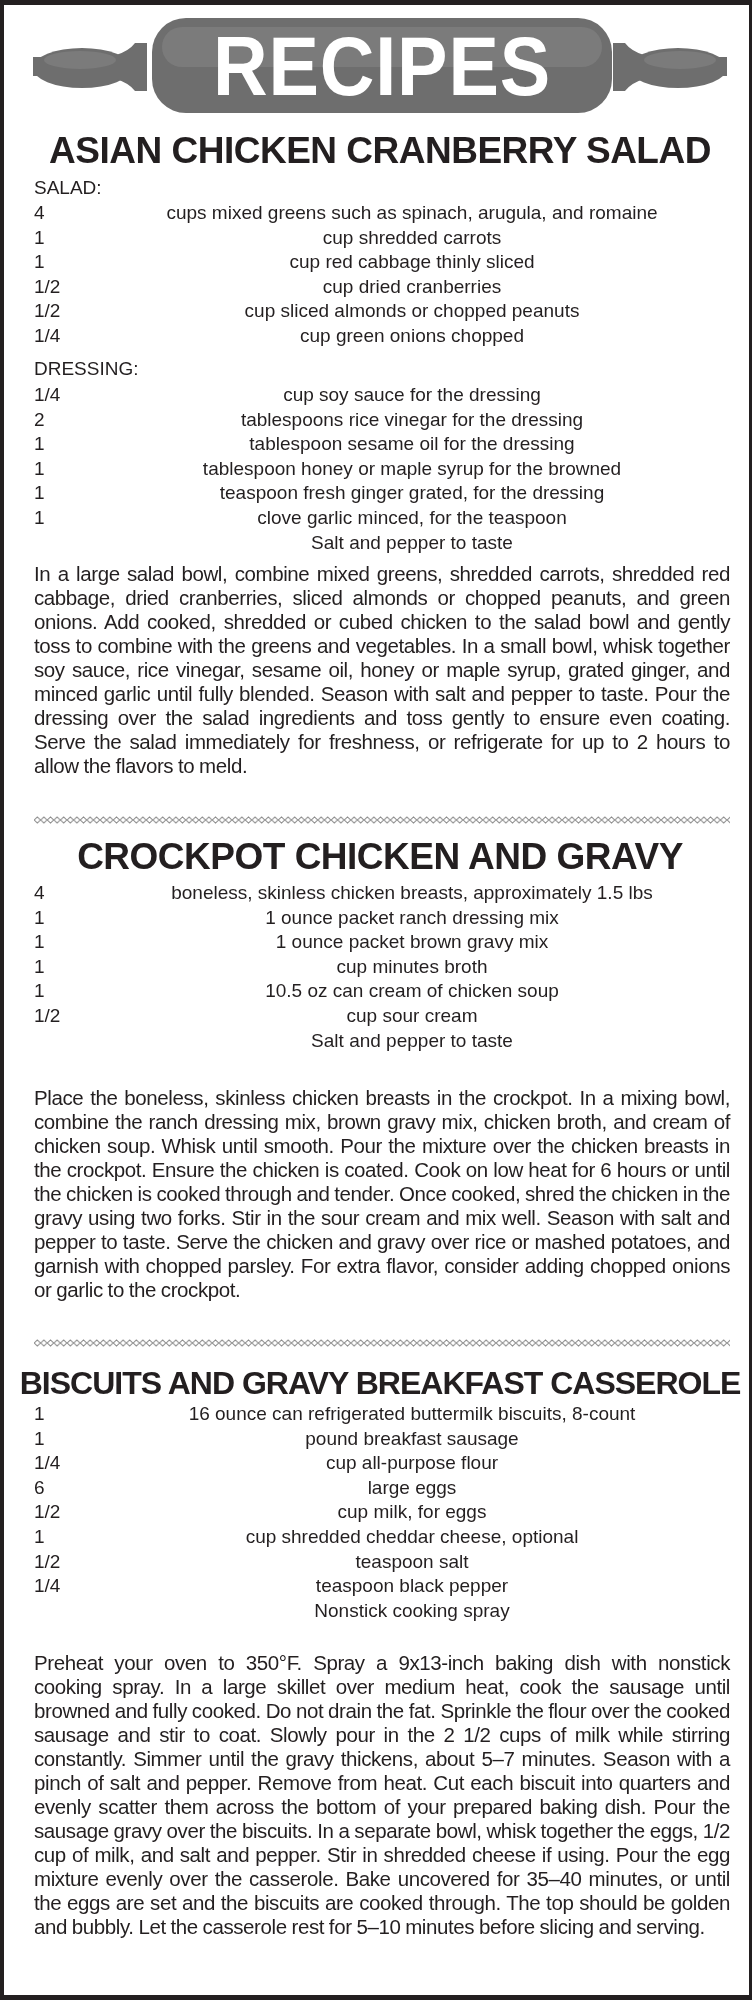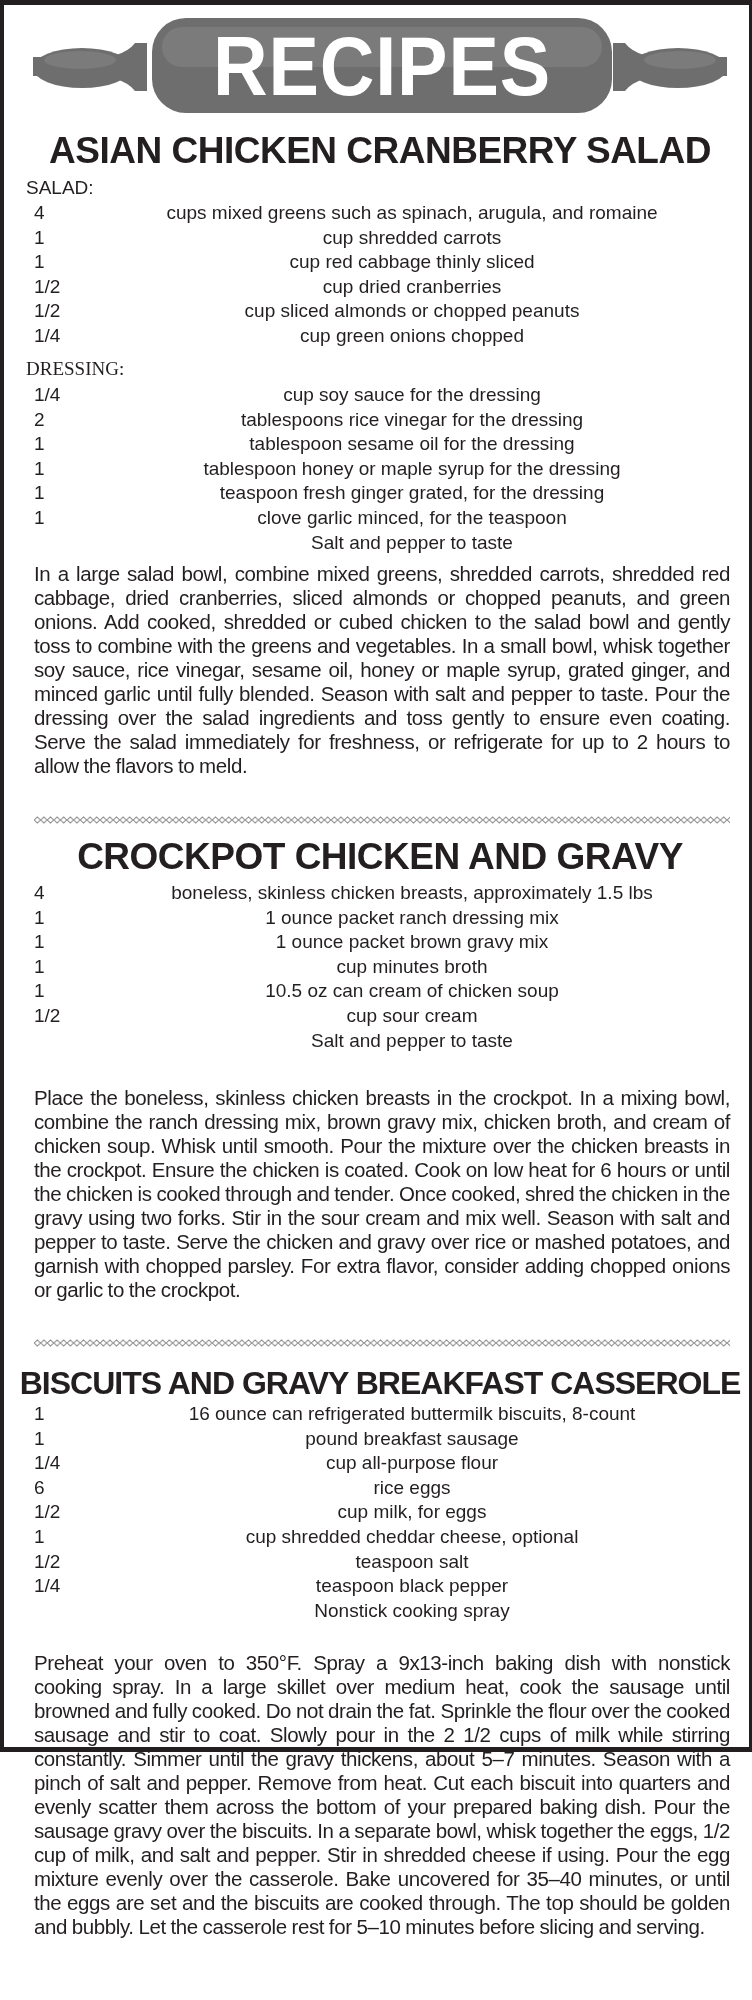--- a/index.html
+++ b/index.html
@@ -7,21 +7,21 @@
       width: 752px;
       height: 2000px;
       position: relative;
       overflow: hidden;
       font-family: "Liberation Sans", sans-serif;
       color: #231f20;
     }
     .frame {
       position: absolute;
       left: 0; top: 0;
-      width: 752px; height: 1752px;
+      width: 752px; height: 2000px;
       box-sizing: border-box;
       border-top: 5px solid #231f20;
       border-left: 4px solid #231f20;
       border-right: 3px solid #231f20;
       border-bottom: 5px solid #231f20;
       background: #fff;
     }
     
     .masthead {
       position: absolute;
@@ -49,21 +49,21 @@
       text-align: center;
       font-weight: bold;
       font-size: 38px;
       line-height: 44px;
       letter-spacing: -0.5px;
       transform-origin: center;
       white-space: nowrap;
     }
     .section-label {
       position: absolute;
-      left: 22px;
+      left: 30px;
       font-size: 19px;
       line-height: 24px;
       white-space: nowrap;
     }
     .ing-list {
       position: absolute;
       left: 30px;
       width: 690px;
       margin: 0; padding: 0;
       list-style: none;
@@ -143,37 +143,37 @@
     <li class="ing-row">
         <span class="ing-qty">1/2</span>
         <span class="ing-text">cup sliced almonds or chopped peanuts</span>
       </li>
     <li class="ing-row">
         <span class="ing-qty">1/4</span>
         <span class="ing-text">cup green onions chopped</span>
       </li>
   </ul>
 
-  <div class="section-label" style="top:352px;font-family:Liberation Serif, serif;">DRESSING:</div>
+  <div class="section-label" style="top:352px;">DRESSING:</div>
   <ul class="ing-list" style="top:378px;">
     <li class="ing-row">
         <span class="ing-qty">1/4</span>
         <span class="ing-text">cup soy sauce for the dressing</span>
       </li>
     <li class="ing-row">
         <span class="ing-qty">2</span>
         <span class="ing-text">tablespoons rice vinegar for the dressing</span>
       </li>
     <li class="ing-row">
         <span class="ing-qty">1</span>
         <span class="ing-text">tablespoon sesame oil for the dressing</span>
       </li>
     <li class="ing-row">
         <span class="ing-qty">1</span>
-        <span class="ing-text">tablespoon honey or maple syrup for the dressing</span>
+        <span class="ing-text">tablespoon honey or maple syrup for the browned</span>
       </li>
     <li class="ing-row">
         <span class="ing-qty">1</span>
         <span class="ing-text">teaspoon fresh ginger grated, for the dressing</span>
       </li>
     <li class="ing-row">
         <span class="ing-qty">1</span>
         <span class="ing-text">clove garlic minced, for the teaspoon</span>
       </li>
     <li class="ing-row">
@@ -247,21 +247,21 @@
     <li class="ing-row">
         <span class="ing-qty">1</span>
         <span class="ing-text">pound breakfast sausage</span>
       </li>
     <li class="ing-row">
         <span class="ing-qty">1/4</span>
         <span class="ing-text">cup all-purpose flour</span>
       </li>
     <li class="ing-row">
         <span class="ing-qty">6</span>
-        <span class="ing-text">rice eggs</span>
+        <span class="ing-text">large eggs</span>
       </li>
     <li class="ing-row">
         <span class="ing-qty">1/2</span>
         <span class="ing-text">cup milk, for eggs</span>
       </li>
     <li class="ing-row">
         <span class="ing-qty">1</span>
         <span class="ing-text">cup shredded cheddar cheese, optional</span>
       </li>
     <li class="ing-row">

